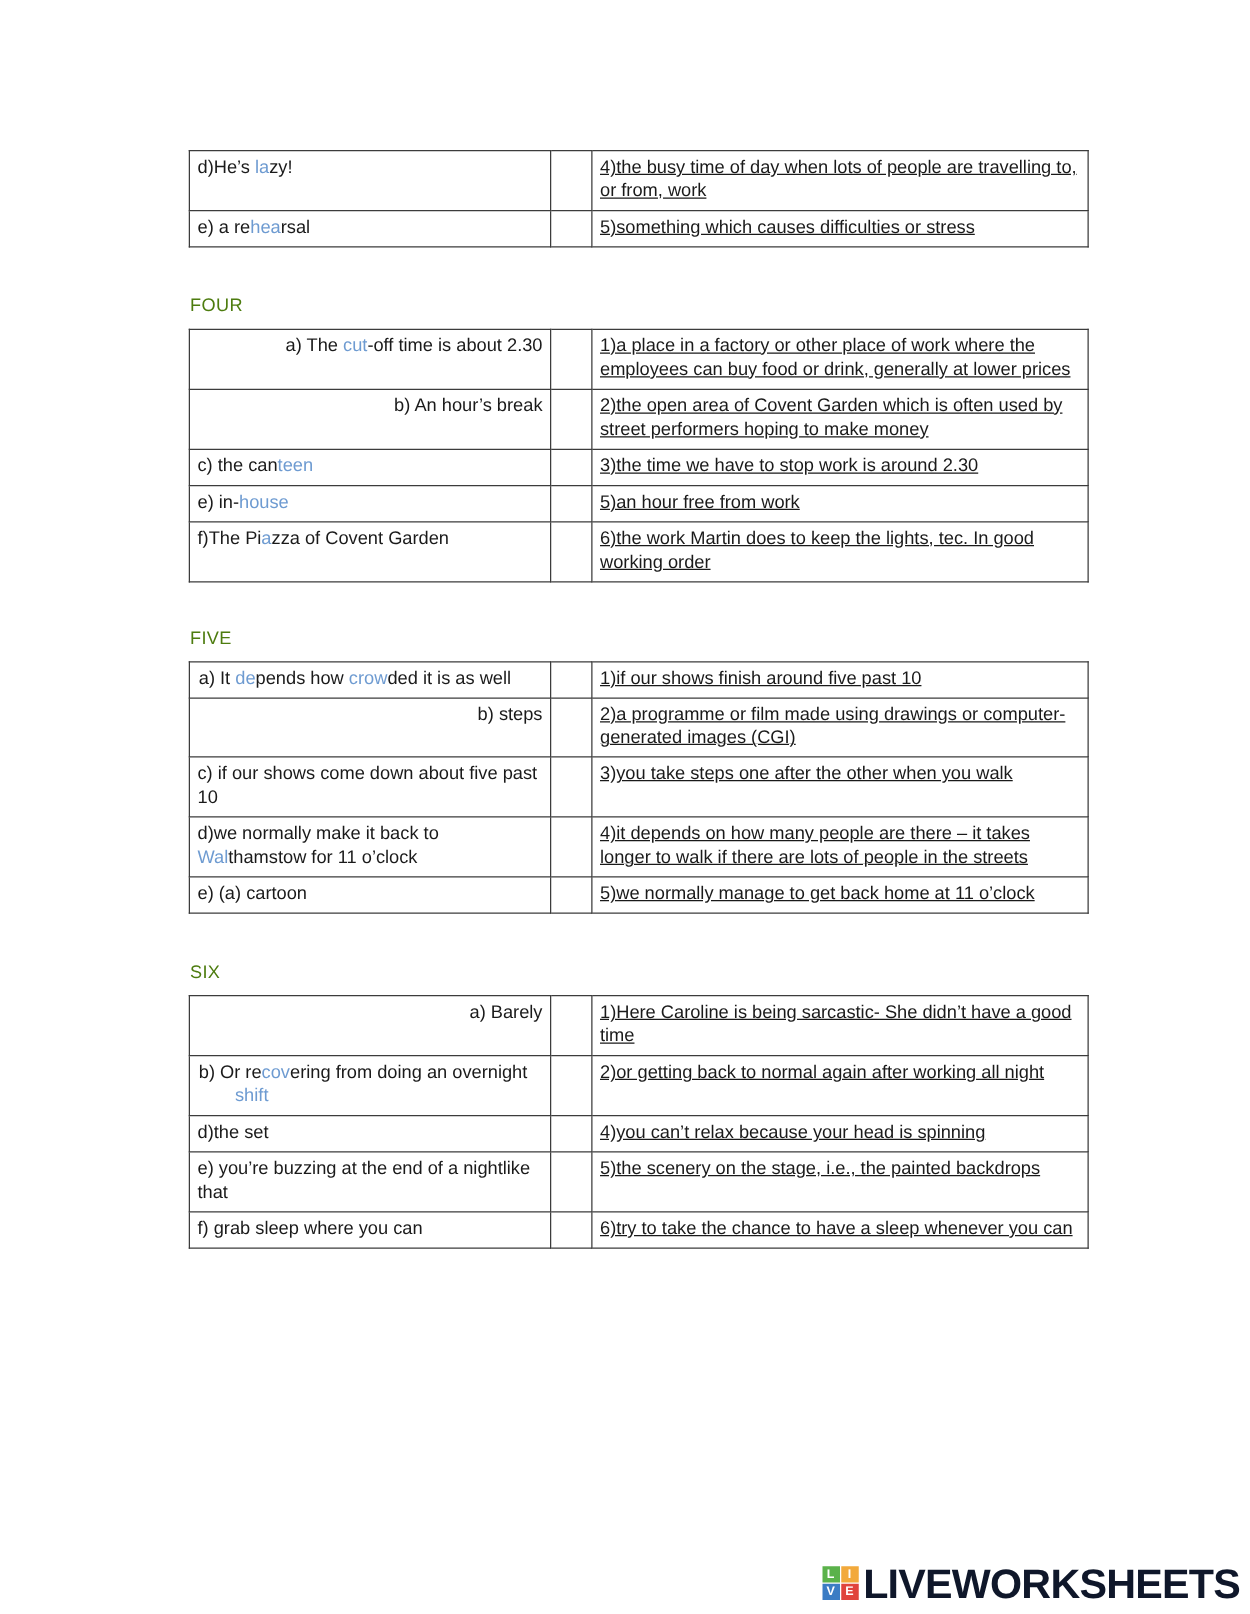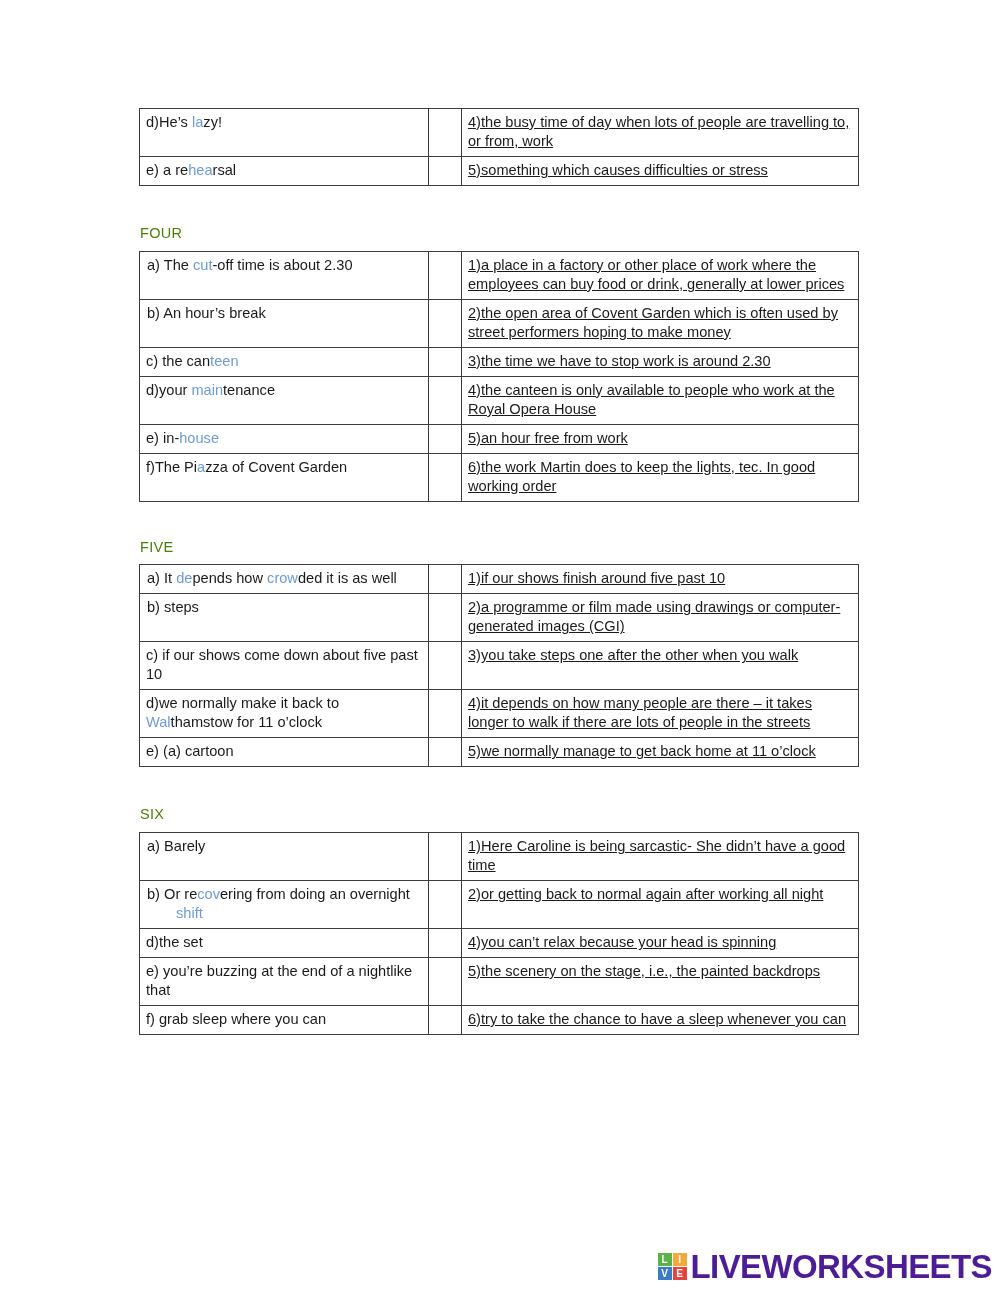--- a/index.html
+++ b/index.html
@@ -14,21 +14,21 @@
     position: relative;
     font-family: "Liberation Sans", sans-serif;
     color: #1a1a1a;
     overflow: hidden;
   }
 
   .page {
     position: relative;
     width: 1000px;
     height: 1291px;
-    padding: 0;
+    padding: 12px;
   }
 
   
   .section-label {
     font-size: 14.5px;
     letter-spacing: 0.3px;
     color: #4d7c0f;
     margin: 0 0 9px 140px;
     line-height: 1.1;
   }
@@ -51,20 +51,21 @@
     background: #fff;
   }
   .col-left   { width: 289px; }
   .col-gap    { width: 33px; }
   .col-right  { width: 397px; text-decoration: underline; }
 
   
   .hang {
     padding-left: 20px !important;
     text-indent: -13px;
+    text-align: right;
   }
   .hang-deep {
     padding-left: 36px !important;
     text-indent: -29px;
   }
 
   .blue { color: #6e9bd1; }
   .gap-a { height: 40px; }
   .gap-b { height: 38px; }
   .gap-c { height: 40px; }
@@ -95,21 +96,21 @@
     font-family: "Liberation Sans", sans-serif;
     line-height: 1;
   }
   .lb-l { background: #5bb24b; }
   .lb-i { background: #f2a93b; }
   .lb-v { background: #3b7cc4; }
   .lb-e { background: #e0443c; }
   .logo-word {
     font-size: 33px;
     font-weight: bold;
-    color: #4c1d95;
+    color: #0f172a;
     letter-spacing: -0.6px;
     font-family: "Liberation Sans", sans-serif;
     line-height: 1;
   }
 </style>
 </head>
 <body>
 
 <div class="page">
 
@@ -142,25 +143,20 @@
     </tr>
     <tr>
       <td class="col-left hang"><span>b)  An hour’s break</span><span class="blue"></span><span></span></td>
       <td class="col-gap"></td>
       <td class="col-right">2)the open area of Covent Garden which is often used by street  performers hoping to make money</td>
     </tr>
     <tr>
       <td class="col-left"><span>c) the can</span><span class="blue">teen</span><span></span></td>
       <td class="col-gap"></td>
       <td class="col-right">3)the time we have to stop work is around 2.30</td>
-    </tr>
-    <tr>
-      <td class="col-left"><span>d)your </span><span class="blue">main</span><span>tenance</span></td>
-      <td class="col-gap"></td>
-      <td class="col-right">4)the canteen is only available to people who work at the Royal Opera House</td>
     </tr>
     <tr>
       <td class="col-left"><span>e) in-</span><span class="blue">house</span><span></span></td>
       <td class="col-gap"></td>
       <td class="col-right">5)an hour free from work</td>
     </tr>
     <tr>
       <td class="col-left"><span>f)The Pi</span><span class="blue">a</span><span>zza of Covent Garden</span></td>
       <td class="col-gap"></td>
       <td class="col-right">6)the work Martin does to keep the lights, tec. In good working order</td>

